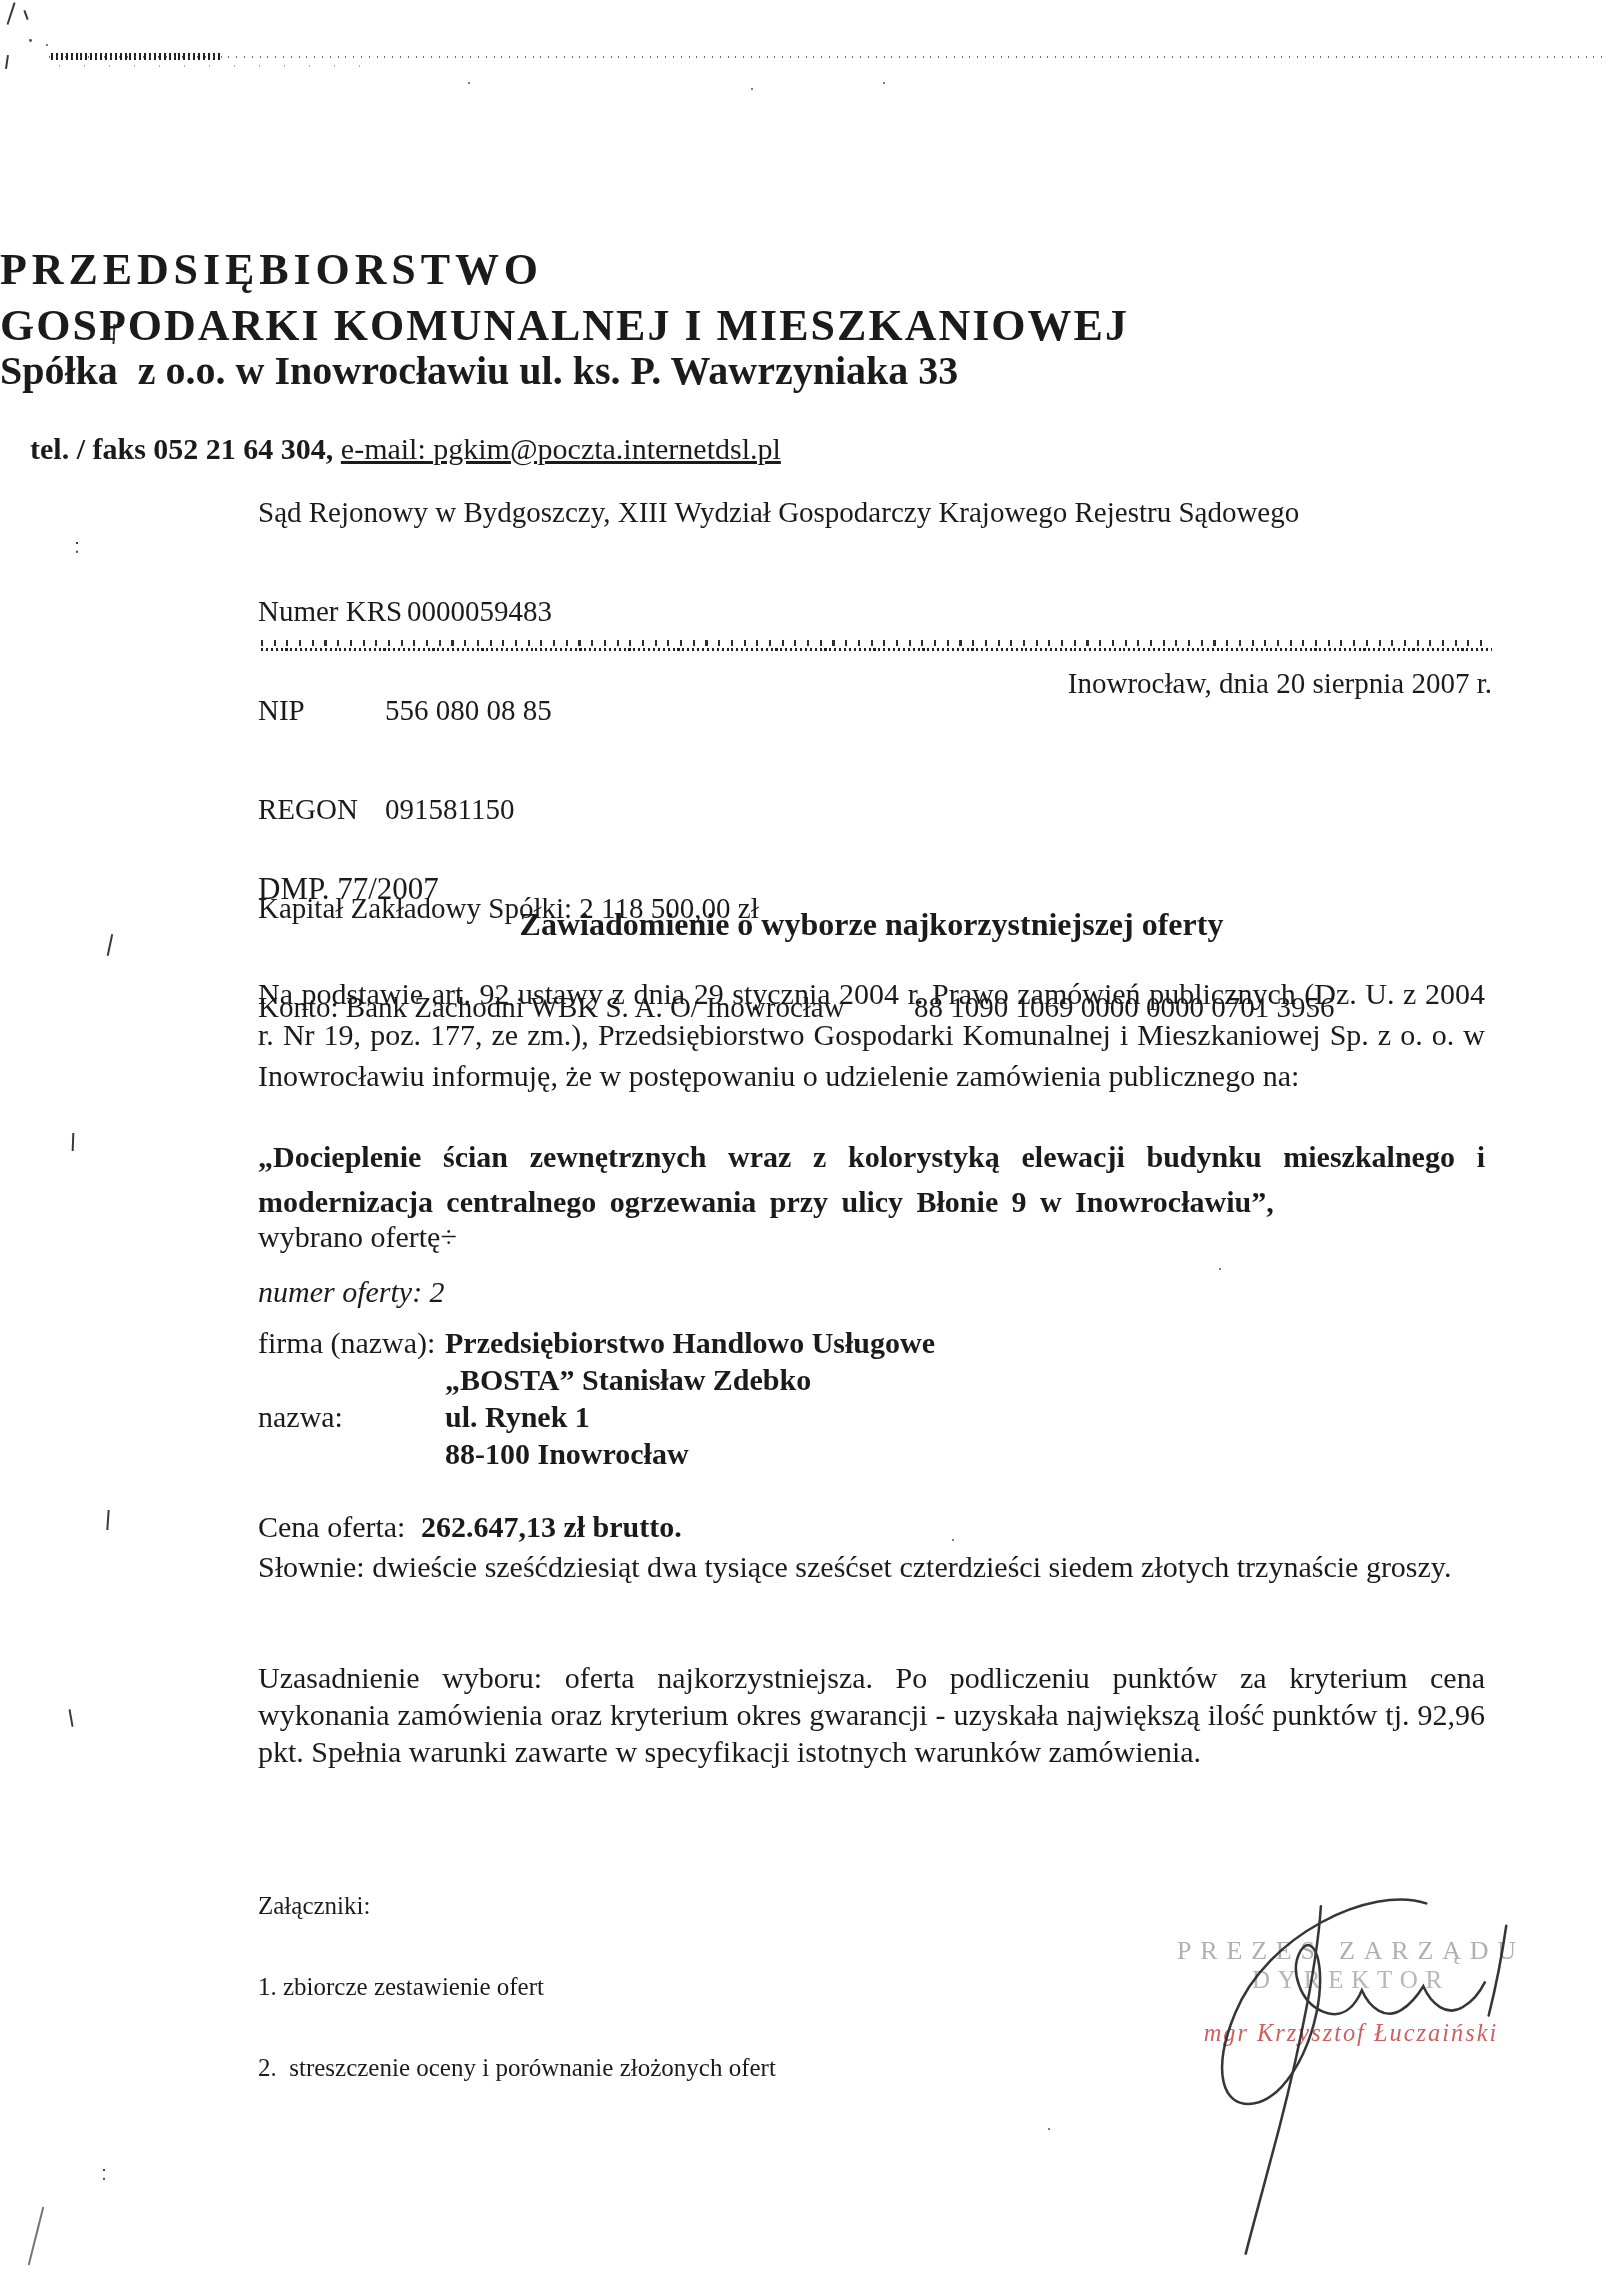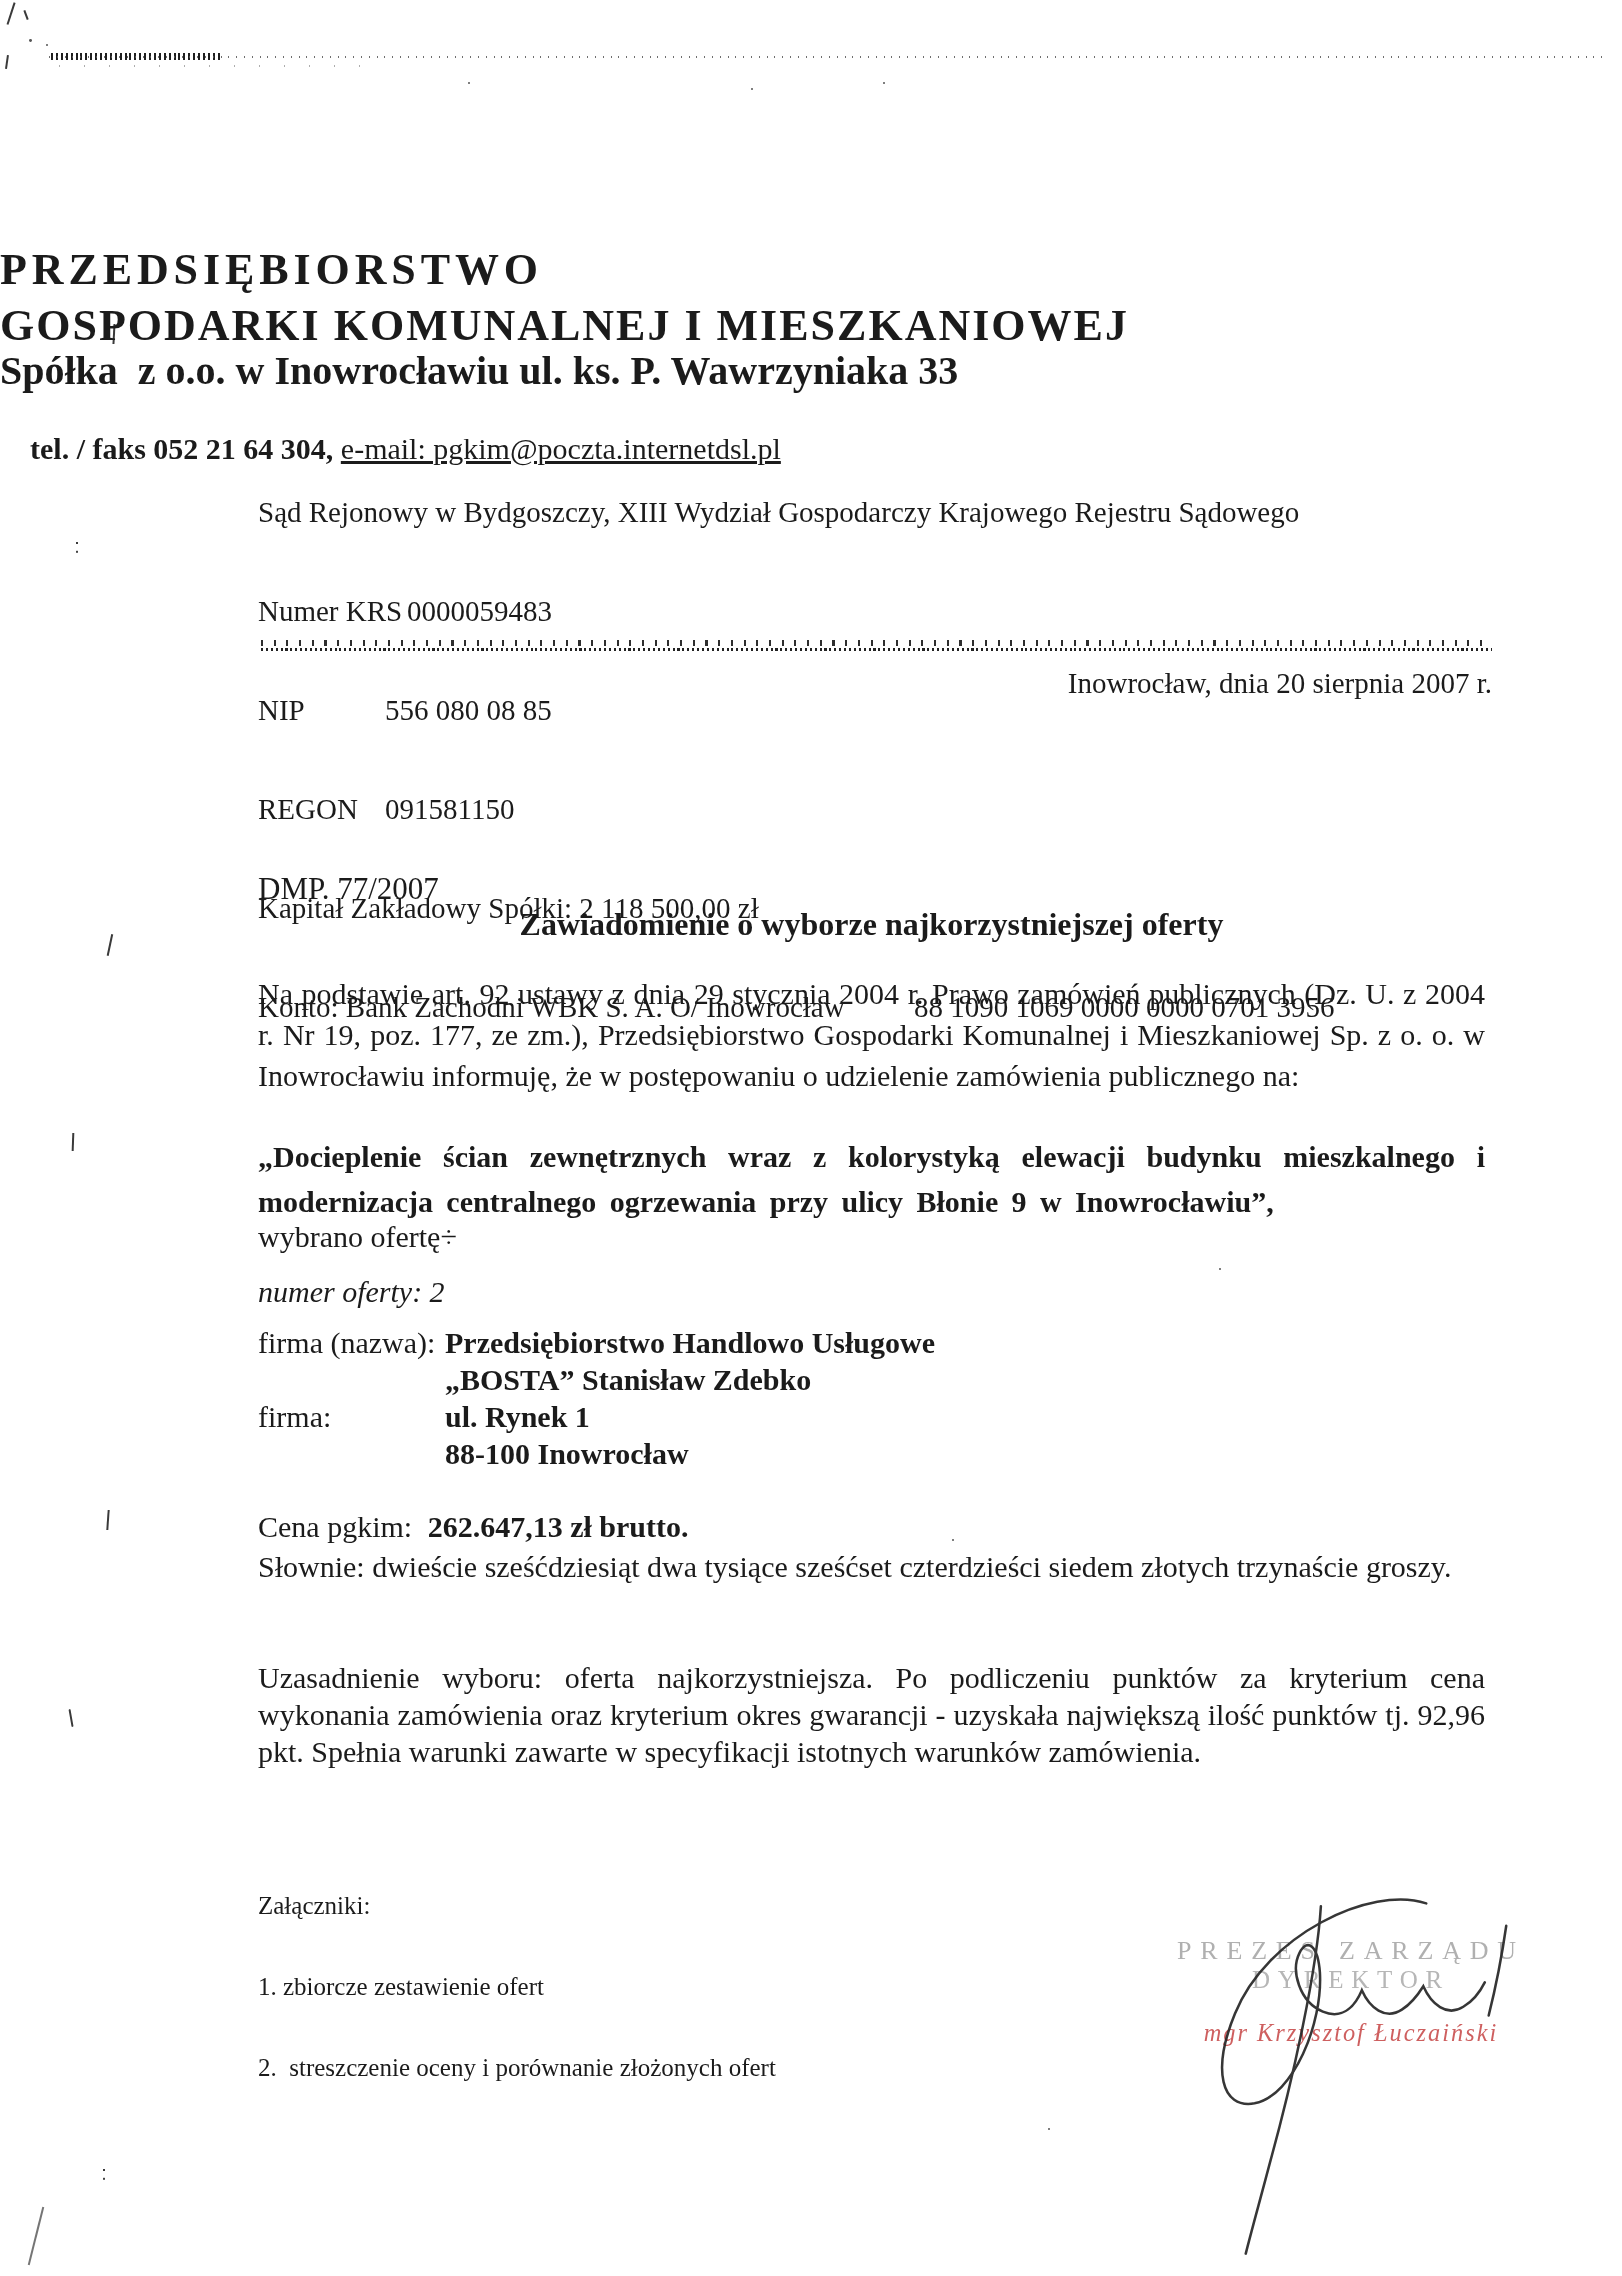--- a/index.html
+++ b/index.html
@@ -122,31 +122,31 @@
   <div class="firmblock">
     <div class="firmrow">
       <span class="firmlabel">firma (nazwa):</span>
       <span class="firmval">Przedsiębiorstwo Handlowo Usługowe</span>
     </div>
     <div class="firmrow">
       <span class="firmlabel"></span>
       <span class="firmval">„BOSTA” Stanisław Zdebko</span>
     </div>
     <div class="firmrow">
-      <span class="firmlabel">firma:</span>
+      <span class="firmlabel">nazwa:</span>
       <span class="firmval">ul. Rynek 1</span>
     </div>
     <div class="firmrow">
       <span class="firmlabel"></span>
       <span class="firmval">88-100 Inowrocław</span>
     </div>
   </div>
 
   <div class="priceline">
-    <span>Cena pgkim: </span><span class="priceval">262.647,13 zł brutto.</span>
+    <span>Cena oferta: </span><span class="priceval">262.647,13 zł brutto.</span>
   </div>
   <div class="para words">Słownie: dwieście sześćdziesiąt dwa tysiące sześćset czterdzieści siedem złotych trzynaście groszy.</div>
 
   <div class="para justif">Uzasadnienie wyboru: oferta najkorzystniejsza. Po podliczeniu punktów za kryterium cena wykonania zamówienia oraz kryterium okres gwarancji - uzyskała największą ilość punktów tj. 92,96 pkt. Spełnia warunki zawarte w specyfikacji istotnych warunków zamówienia.</div>
 
   <div class="attach">
     <div>Załączniki:</div>
     <div>1. zbiorcze zestawienie ofert</div>
     <div>2.  streszczenie oceny i porównanie złożonych ofert</div>
   </div>

